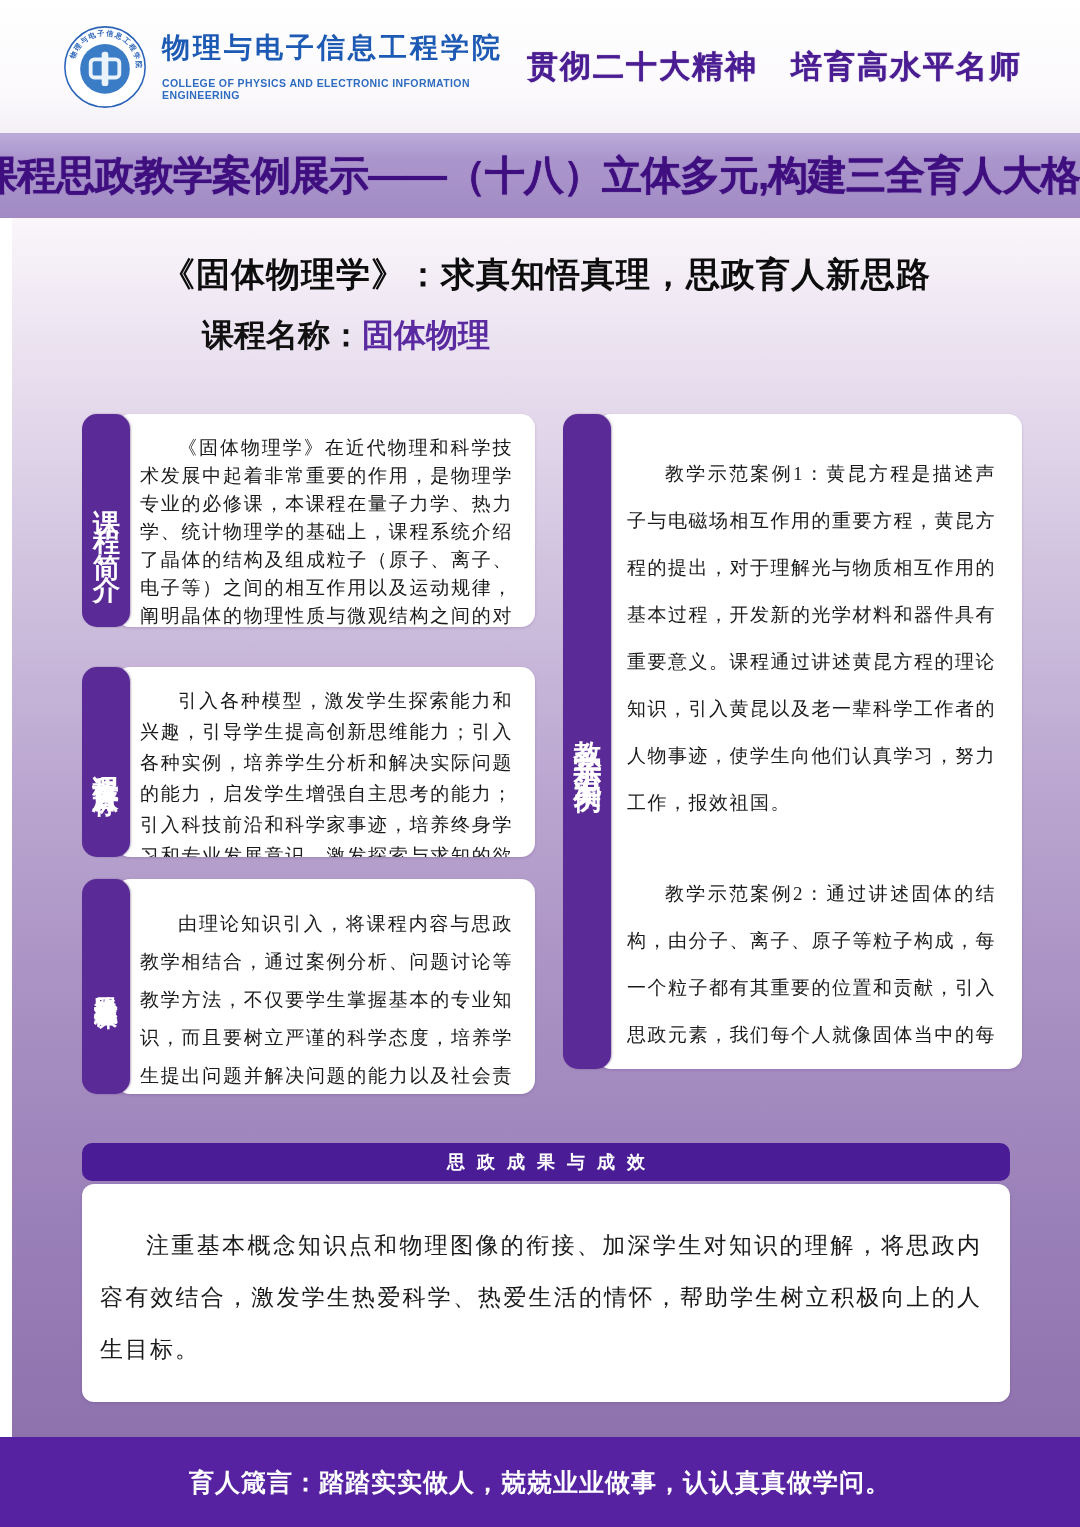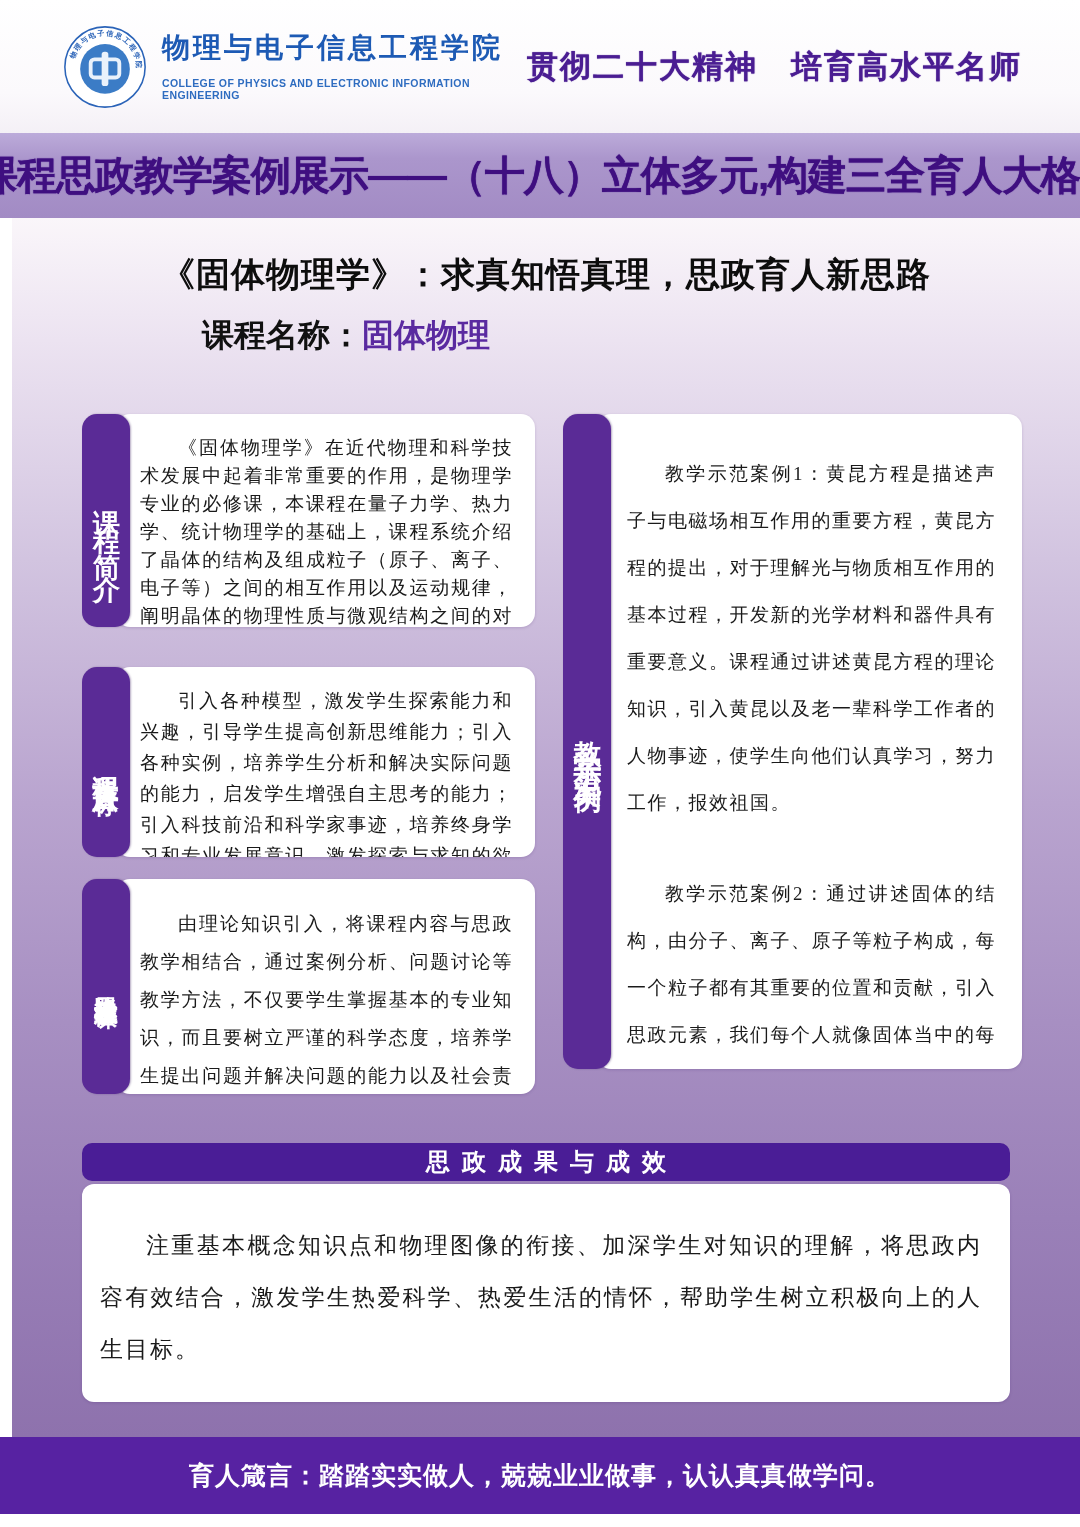--- a/index.html
+++ b/index.html
@@ -130,36 +130,36 @@
   .card-r .panel-card{padding:36px 26px 4px 30px;}
   .card-r .body-text{line-height:47px;}
   .card-r .body-text + .body-text{margin-top:44px;}
 
   
   .results{margin-top:49px;}
   .results-bar{
     height:38px;border-radius:10px;
     background:var(--bar-purple);
     display:flex;align-items:center;justify-content:center;
-    color:#fff;font-size:24px;font-weight:700;
+    color:#fff;font-size:18px;font-weight:700;
     letter-spacing:12px;text-indent:12px;font-family:Liberation Serif, serif;
   }
   .results-card{
     margin-top:3px;
     height:218px;border-radius:12px;
     background:#ffffff;
     box-shadow:0 1px 3px rgba(60,30,100,.18);
     padding:36px 28px 0 18px;
     overflow:hidden;
   }
   .results-card .body-text{font-size:23px;line-height:52px;letter-spacing:2px;}
 
   
   .footer{
-    height:77px;background:var(--footer-bg);
+    height:90px;background:var(--footer-bg);
     display:flex;align-items:center;justify-content:center;
   }
   .footer .txt{
     color:#ffffff;font-size:25px;font-weight:900;
     letter-spacing:1px;white-space:nowrap;
   }
 
   
   .seal{width:86px;height:86px;flex:0 0 auto;}
 </style>

